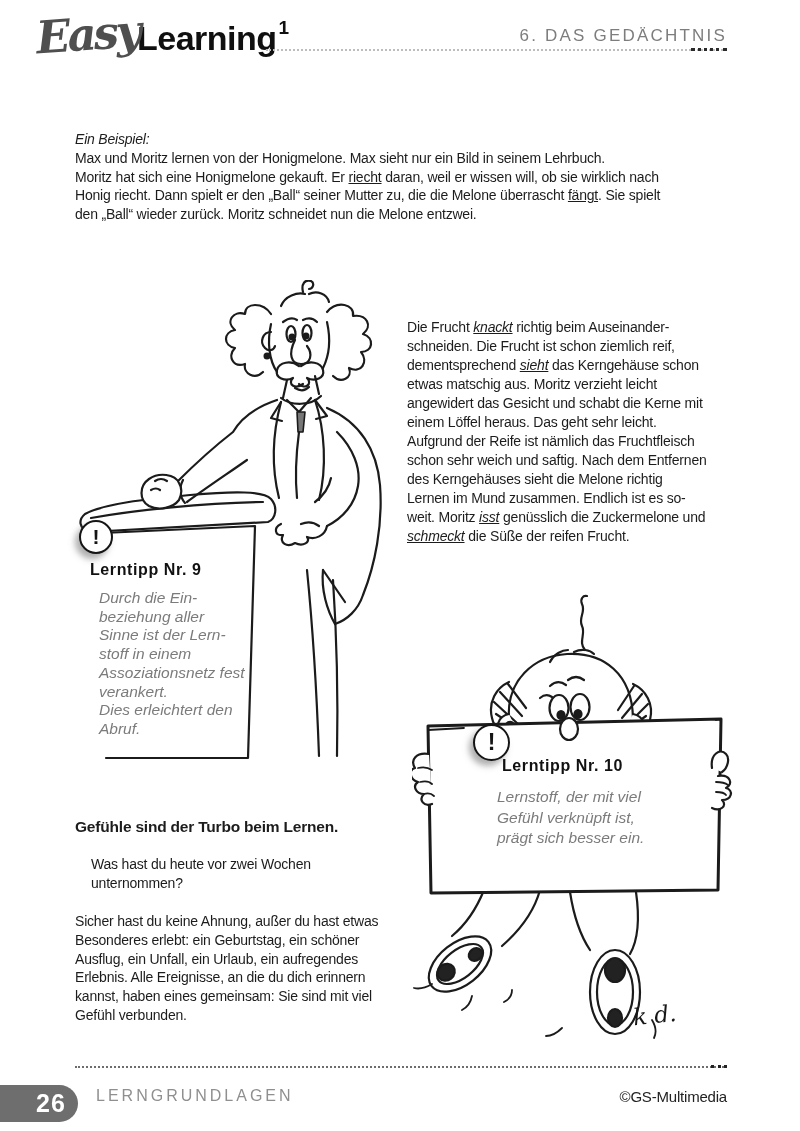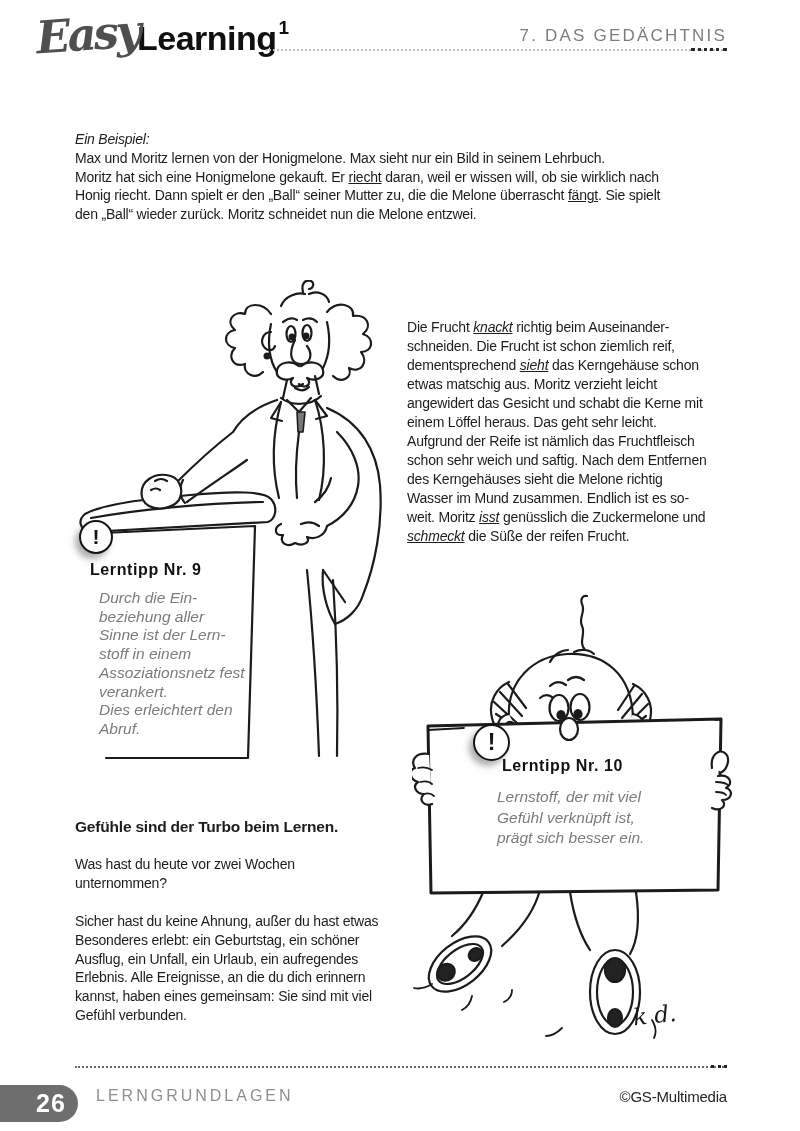--- a/index.html
+++ b/index.html
@@ -47,21 +47,21 @@
   .excl10{left:473px;top:724px;width:33px;height:33px;font-size:23px;}
   .tip-title{font-weight:bold;font-size:16px;letter-spacing:.6px;color:#111;z-index:5;}
   .title9{left:90px;top:561px;}
   .title10{left:502px;top:757px;}
   .tip-text{font-style:italic;font-size:15.5px;line-height:18.7px;color:#7b7b7b;z-index:5;}
   .lines9{left:99px;top:589px;}
   .lines10{left:497px;top:787px;line-height:20.5px;}
 
   
   .bl-head{left:75px;top:818px;font-weight:bold;font-size:15.5px;letter-spacing:-0.2px;}
-  .bl-q{left:75px;top:855px;}
+  .bl-q{left:91px;top:855px;}
   .bl-p{left:75px;top:912px;}
 
   
   .illu{pointer-events:none;}
   .illu svg{display:block;}
   .illu path,.illu ellipse,.illu circle{vector-effect:none;}
   .signature{
     left:633px;top:1002px;font-family:"DejaVu Serif",serif;font-style:italic;
     font-size:23px;color:#161616;transform:rotate(-6deg);z-index:6;
   }
@@ -78,21 +78,21 @@
   .copyright{right:73px;top:1088px;font-size:15px;letter-spacing:-0.2px;color:#222;}
 </style>
 </head>
 <body>
 
 <div class="page">
 
   <div class="abs logo">
     <span class="logo-easy">Easy</span><span class="logo-learning">Learning</span><span class="logo-sup">1</span>
   </div>
-  <div class="abs chapter">7. DAS GEDÄCHTNIS</div>
+  <div class="abs chapter">6. DAS GEDÄCHTNIS</div>
   <div class="abs rule-h"></div>
   <div class="abs rule-h-end"></div>
 
   <div class="abs intro bodytxt">
       <div class="rich-line"><span class="i">Ein Beispiel:</span></div>
       <div class="rich-line"><span>Max und Moritz lernen von der Honigmelone. Max sieht nur ein Bild in seinem Lehrbuch.</span></div>
       <div class="rich-line"><span>Moritz hat sich eine Honigmelone gekauft. Er </span><span class="u">riecht</span><span> daran, weil er wissen will, ob sie wirklich nach</span></div>
       <div class="rich-line"><span>Honig riecht. Dann spielt er den „Ball“ seiner Mutter zu, die die Melone überrascht </span><span class="u">fängt</span><span>. Sie spielt</span></div>
       <div class="rich-line"><span>den „Ball“ wieder zurück. Moritz schneidet nun die Melone entzwei.</span></div>
     </div>
@@ -170,21 +170,21 @@
   <div class="abs melon bodytxt">
       <div class="rich-line"><span>Die Frucht </span><span class="iu">knackt</span><span> richtig beim Auseinander-</span></div>
       <div class="rich-line"><span>schneiden. Die Frucht ist schon ziemlich reif,</span></div>
       <div class="rich-line"><span>dementsprechend </span><span class="iu">sieht</span><span> das Kerngehäuse schon</span></div>
       <div class="rich-line"><span>etwas matschig aus. Moritz verzieht leicht</span></div>
       <div class="rich-line"><span>angewidert das Gesicht und schabt die Kerne mit</span></div>
       <div class="rich-line"><span>einem Löffel heraus. Das geht sehr leicht.</span></div>
       <div class="rich-line"><span>Aufgrund der Reife ist nämlich das Fruchtfleisch</span></div>
       <div class="rich-line"><span>schon sehr weich und saftig. Nach dem Entfernen</span></div>
       <div class="rich-line"><span>des Kerngehäuses sieht die Melone richtig</span></div>
-      <div class="rich-line"><span>Wasser im Mund zusammen. Endlich ist es so-</span></div>
+      <div class="rich-line"><span>Lernen im Mund zusammen. Endlich ist es so-</span></div>
       <div class="rich-line"><span>weit. Moritz </span><span class="iu">isst</span><span> genüsslich die Zuckermelone und</span></div>
       <div class="rich-line"><span class="iu">schmeckt</span><span> die Süße der reifen Frucht.</span></div>
     </div>
 
   <div class="abs illu" style="left:412px;top:592px;width:355px;height:460px;">
     <svg width="355" height="460" viewBox="0 0 355 460" fill="none" stroke="#1b1b1b" stroke-width="2.2" stroke-linecap="round" stroke-linejoin="round">
 
       <path d="M173,58 C166,50 174,42 170,34 C166,26 174,20 170,12 C168,7 171,3 175,4"></path>
 
       <path d="M97,128 C94,88 122,64 155,62 C192,60 220,82 221,126" fill="#fff"></path>

